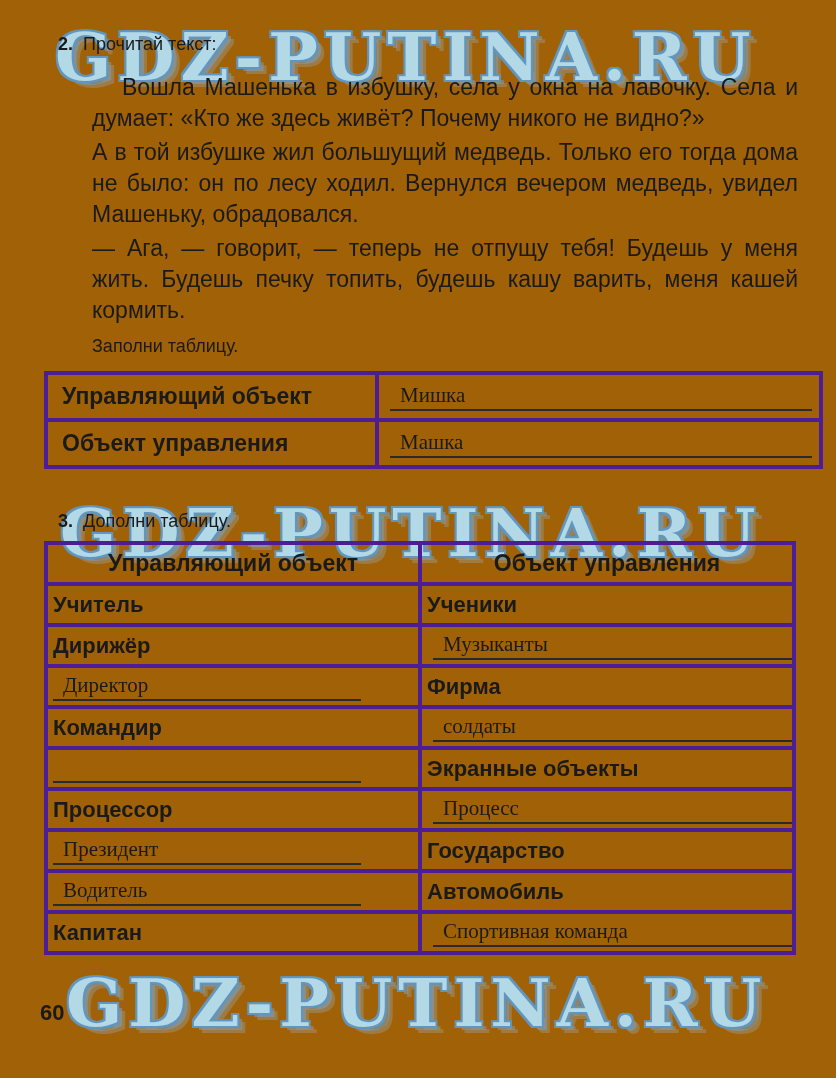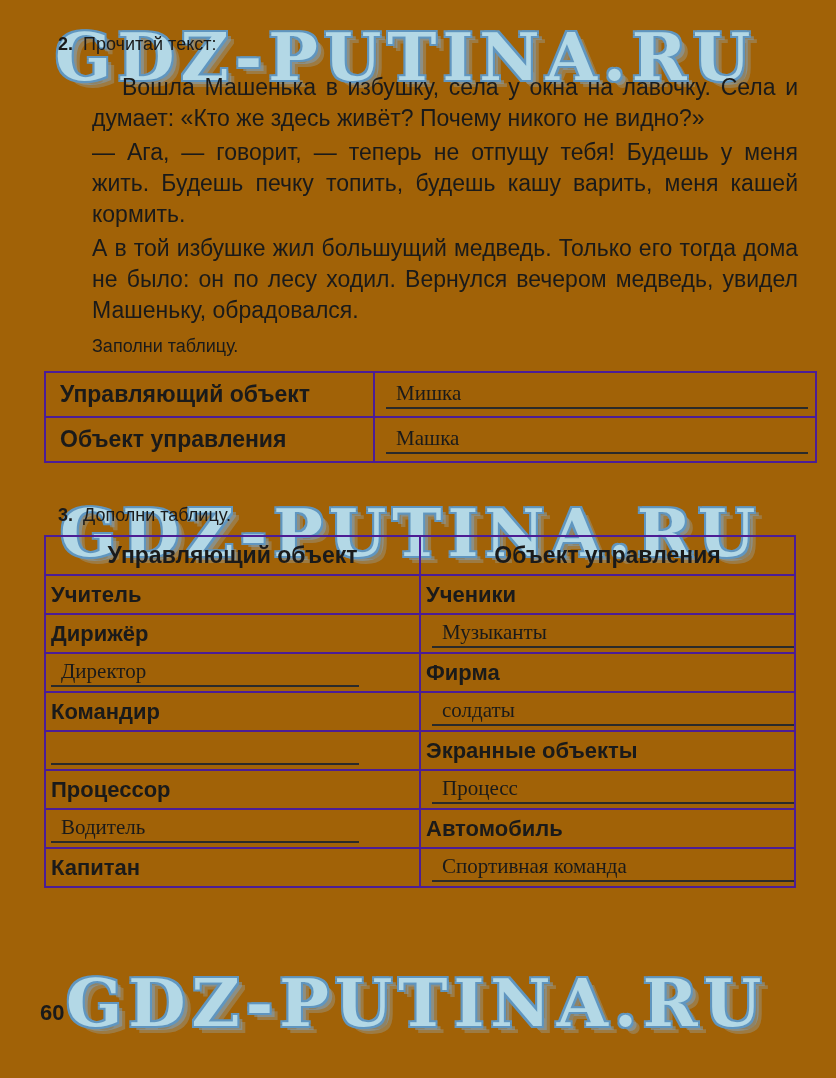--- a/index.html
+++ b/index.html
@@ -42,21 +42,21 @@
     font-size:23px;line-height:31px;text-align:justify;
   }
   .text-block p{margin:0 0 3px;}
   .text-block p.indent{text-indent:30px;}
 
   .prompt{margin:10px 0 0 92px;font-size:18px;}
 
   
   table{border-collapse:collapse;table-layout:fixed;}
   .tbl{margin-left:44px;width:752px;}
-  .tbl td,.tbl th{border:2px solid #4c1d95;vertical-align:middle;overflow:hidden;}
+  .tbl td,.tbl th{border:4px solid #4c1d95;vertical-align:middle;overflow:hidden;}
   .tbl1{margin-top:14px;}
   .tbl1 td{height:41px;}
   .tbl1 td.c1{width:312px;font-weight:700;font-size:23px;padding-left:14px;}
   .tbl1 td.c2{width:438px;border-radius:22px;}
 
   .wline{
     border-bottom:2px solid #2a2a2a;
     font-family:"Liberation Serif",serif;font-size:21px;
     padding:0 0 2px 10px;line-height:24px;min-height:24px;
   }
@@ -88,22 +88,22 @@
   <div class="watermark wm-bottom">GDZ-PUTINA.RU</div>
 
   <div class="content">
 
     <div class="ex-heading">
       <span class="ex-num">2.</span><span>Прочитай текст:</span>
     </div>
 
     <div class="text-block">
       <p class="indent">Вошла Машенька в избушку, села у окна на лавочку. Села и думает: «Кто же здесь живёт? Почему никого не видно?»</p>
+      <p>А в той избушке жил большущий медведь. Только его тогда дома не было: он по лесу ходил. Вернулся вечером медведь, увидел Машеньку, обрадовался.</p>
       <p>— Ага, — говорит, — теперь не отпущу тебя! Будешь у меня жить. Будешь печку топить, будешь кашу варить, меня кашей кормить.</p>
-      <p>А в той избушке жил большущий медведь. Только его тогда дома не было: он по лесу ходил. Вернулся вечером медведь, увидел Машеньку, обрадовался.</p>
     </div>
 
     <div class="prompt">Заполни таблицу.</div>
 
     <table class="tbl tbl1">
       <tbody>
           <tr>
             <td class="c1">Управляющий объект</td>
             <td class="c2">
               <div class="wline in-c2">Мишка</div>
@@ -173,20 +173,28 @@
           <tr>
             <td class="c1">
               <div class="printed-text">Процессор</div>
             </td>
             <td class="c2">
               <div class="wline in-c2">Процесс</div>
             </td>
           </tr>
           <tr>
             <td class="c1">
+              <div class="wline in-c1">Президент</div>
+            </td>
+            <td class="c2">
+              <div class="printed-text">Государство</div>
+            </td>
+          </tr>
+          <tr>
+            <td class="c1">
               <div class="wline in-c1">Водитель</div>
             </td>
             <td class="c2">
               <div class="printed-text">Автомобиль</div>
             </td>
           </tr>
           <tr>
             <td class="c1">
               <div class="printed-text">Капитан</div>
             </td>

